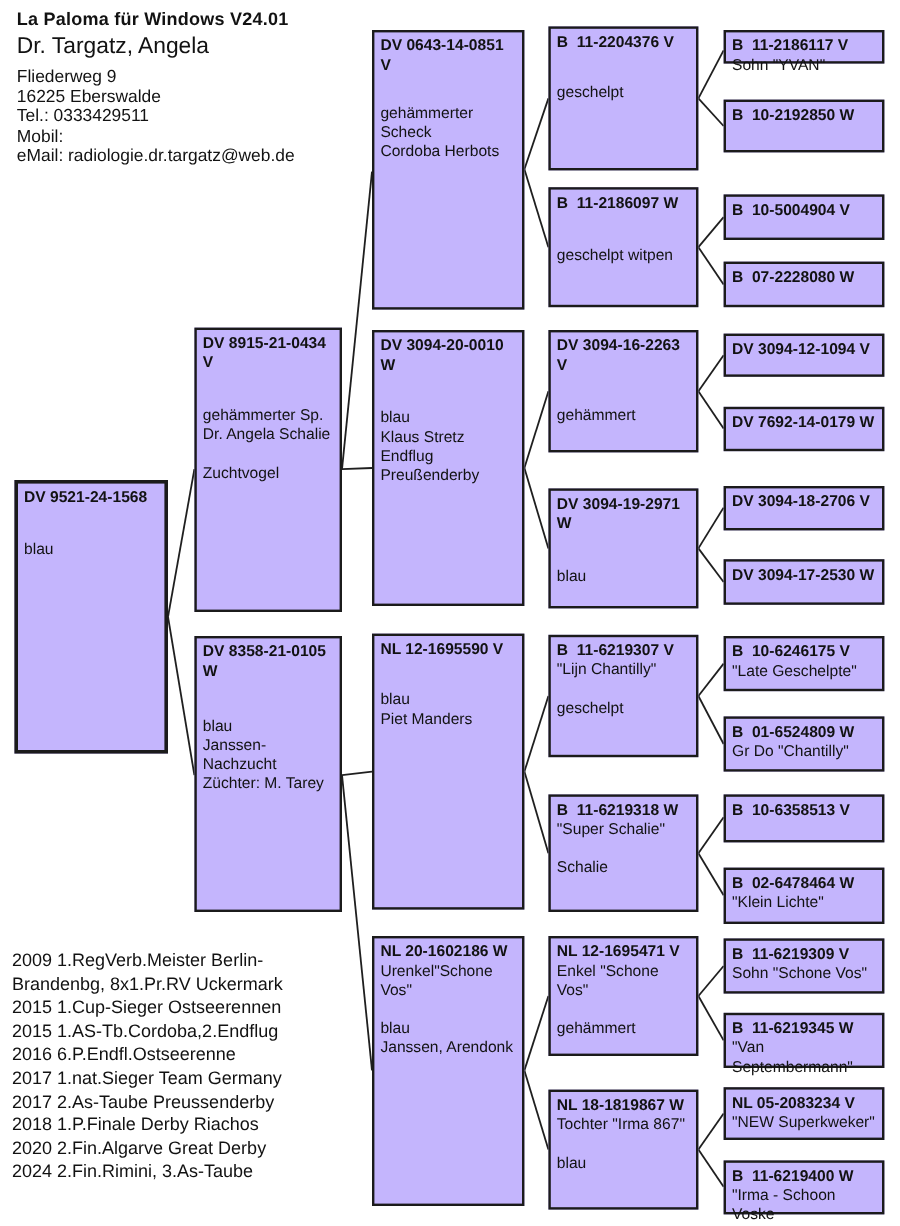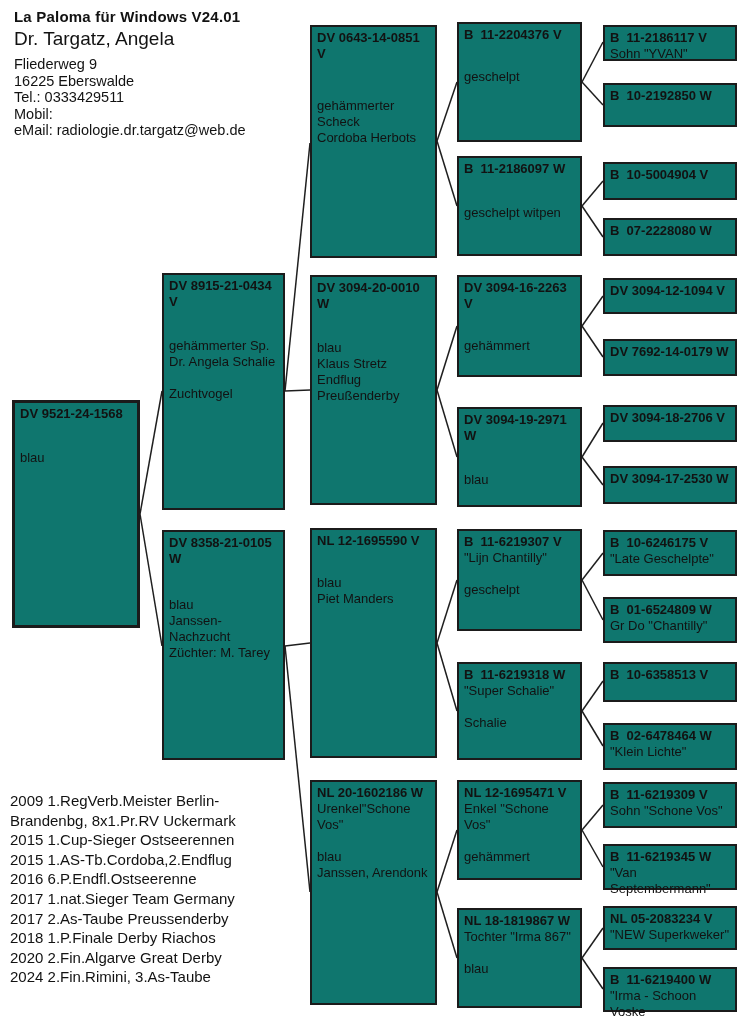--- a/index.html
+++ b/index.html
@@ -7,21 +7,21 @@
     width:750px;height:1022px;position:relative;overflow:hidden;
     background:#ffffff;color:#121212;
     font-family:"Liberation Sans","DejaVu Sans",sans-serif;
     -webkit-font-smoothing:antialiased;
   }
   .hdr{position:absolute;left:14px;top:8px;}
   .hdr .app{font-size:15px;font-weight:bold;letter-spacing:.2px;}
   .hdr .owner{font-size:19px;margin-top:3px;}
   .hdr .addr{font-size:14.5px;line-height:16.5px;margin-top:6px;}
   .box{
-    position:absolute;box-sizing:border-box;background:#0f766e;
+    position:absolute;box-sizing:border-box;background:#c4b5fd;
     border:2px solid #1b1b1b;padding:3px 5px 2px 5px;
   }
   .box.thick{border-width:3px;}
   .ring{font-size:13px;line-height:16px;font-weight:bold;white-space:pre-wrap;}
   .ln{font-size:13px;line-height:16px;min-height:16px;white-space:pre-wrap;}
   .ach{position:absolute;left:10px;top:791px;font-size:15px;line-height:19.6px;}
   .ach .ln{font-size:15px;line-height:19.6px;min-height:19.6px;}
   svg.wires{position:absolute;left:0;top:0;}
 </style>
 </head>
@@ -94,21 +94,21 @@
   <div class="ring">DV 8358-21-0105 W</div>
   <div style="margin-top:30px">
     <div class="ln">blau</div>
     <div class="ln">Janssen-Nachzucht</div>
     <div class="ln">Züchter: M. Tarey</div>
   </div>
 </div>
 
 <div class="box" style="left:310px;top:25px;width:127px;height:233px">
   <div class="ring">DV 0643-14-0851 V</div>
-  <div style="margin-top:36px">
+  <div style="margin-top:24px">
     <div class="ln">gehämmerter</div>
     <div class="ln">Scheck</div>
     <div class="ln">Cordoba Herbots</div>
   </div>
 </div>
 <div class="box" style="left:310px;top:275px;width:127px;height:230px">
   <div class="ring">DV 3094-20-0010 W</div>
   <div style="margin-top:28px">
     <div class="ln">blau</div>
     <div class="ln">Klaus Stretz</div>
@@ -184,21 +184,21 @@
 </div>
 <div class="box" style="left:457px;top:908px;width:125px;height:100px">
   <div class="ring">NL 18-1819867 W</div>
   <div>
     <div class="ln">Tochter "Irma 867"</div>
     <div class="ln"></div>
     <div class="ln">blau</div>
   </div>
 </div>
 
-<div class="box" style="left:603px;top:25px;width:134px;height:36px">
+<div class="box" style="left:603px;top:25px;width:134px;height:28px">
   <div class="ring">B  11-2186117 V</div>
   <div class="ln">Sohn "YVAN"</div>
 </div>
 <div class="box" style="left:603px;top:83px;width:134px;height:44px">
   <div class="ring">B  10-2192850 W</div>
 </div>
 <div class="box" style="left:603px;top:162px;width:134px;height:38px">
   <div class="ring">B  10-5004904 V</div>
 </div>
 <div class="box" style="left:603px;top:218px;width:134px;height:38px">

